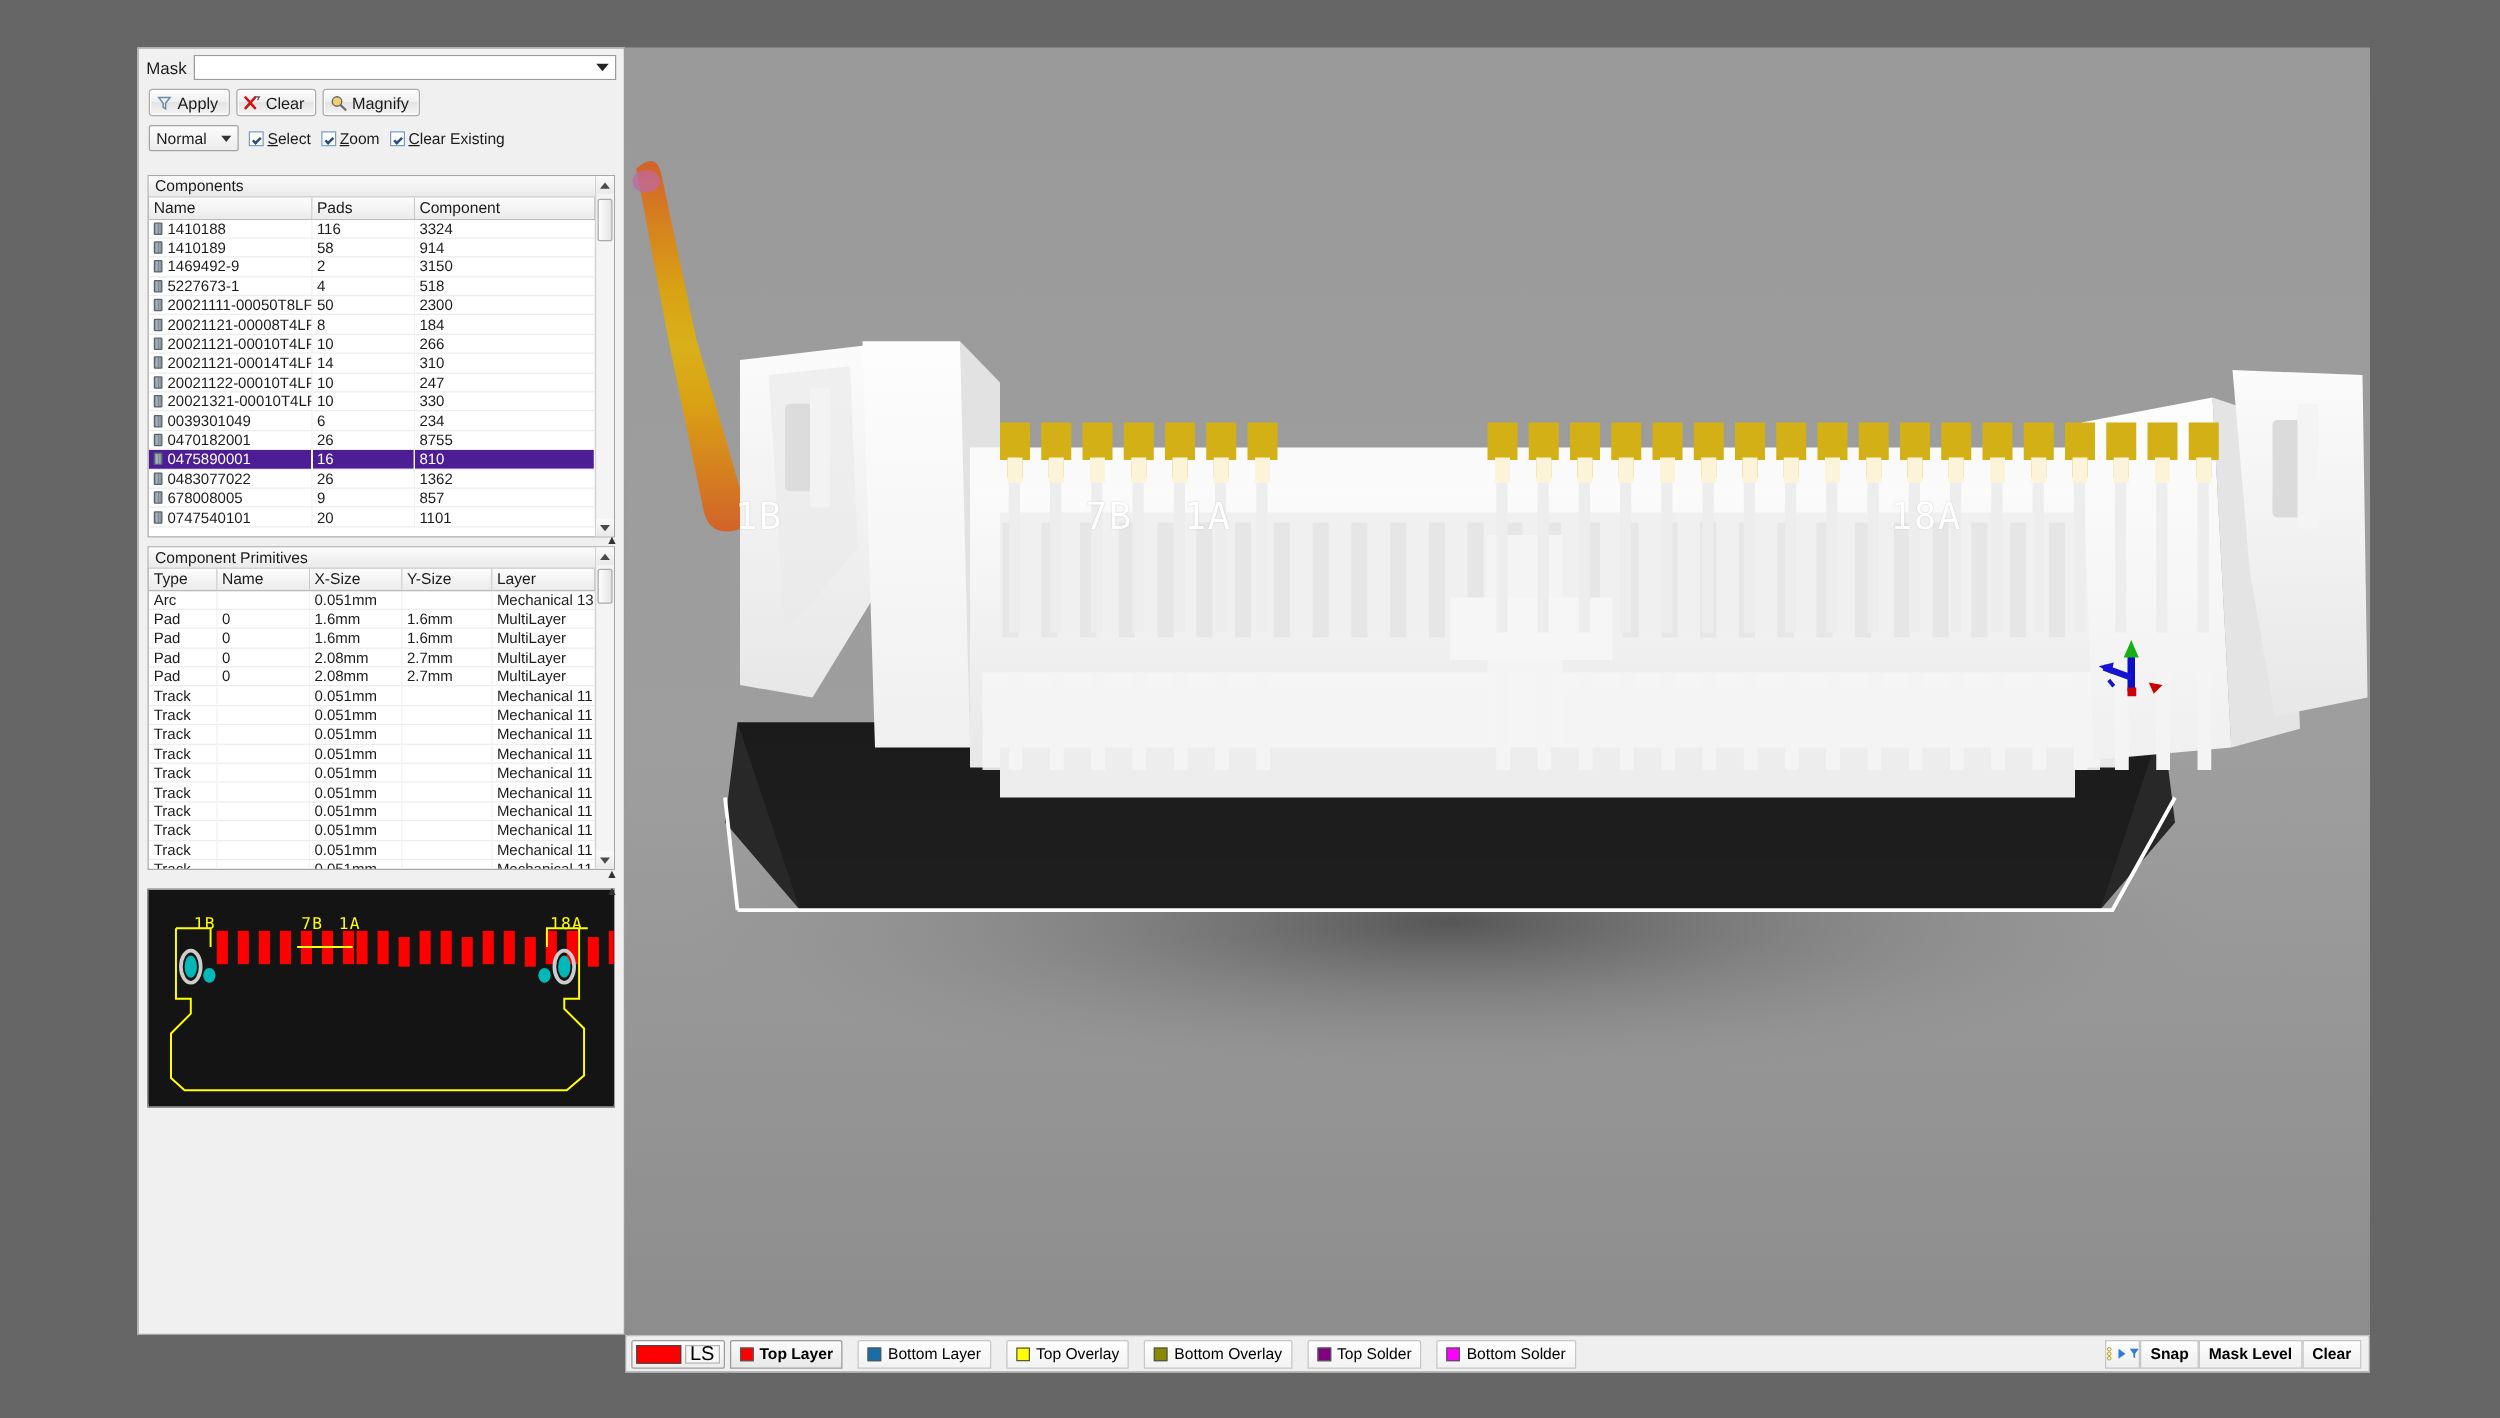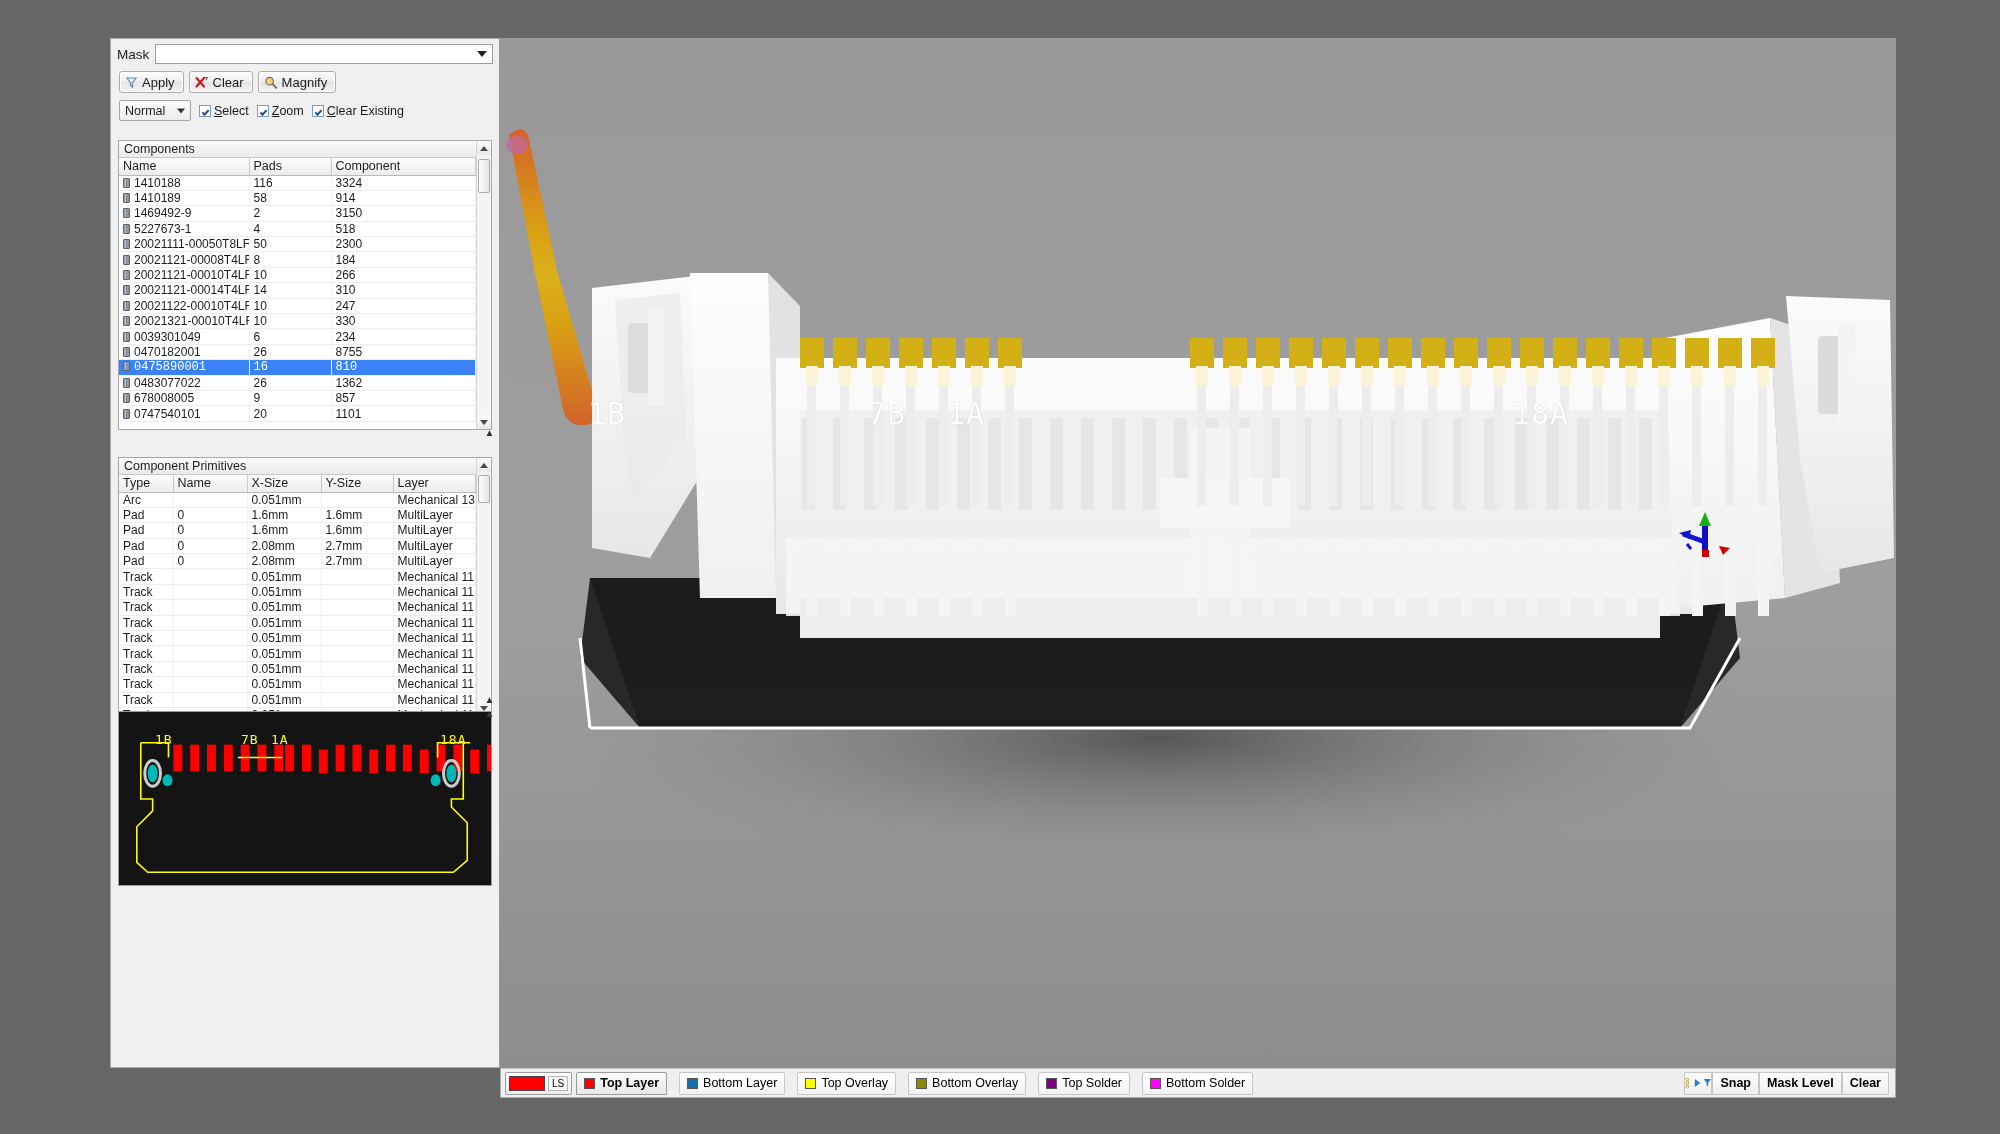--- a/index.html
+++ b/index.html
@@ -85,21 +85,21 @@
   table.g { border-collapse:collapse; width:100%; table-layout:fixed; font-size:12px; }
   table.g th {
     text-align:left; font-weight:normal; height:17px; padding:0 0 0 4px; font-size:12.5px;
     background:linear-gradient(180deg,#fdfdfd,#ebebeb);
     border-right:1px solid #c9c9c9; border-bottom:1px solid #b9b9b9; position:relative;
   }
   table.g td {
     height:15.4px; padding:0 0 0 4px; border-bottom:1px solid #ededed;
     border-right:1px solid #f2f2f2; white-space:nowrap; overflow:hidden;
   }
-  tr.sel td { background:#3b82f6; color:#fff;font-family:Liberation Mono, monospace; }
+  tr.sel td { background:#4c1d95; color:#fff; }
   tr.sel td:first-child { position:relative; }
   .ic {
     display:inline-block; width:7px; height:10px; margin-right:4px; vertical-align:-1px;
     background:linear-gradient(90deg,#7d8894 0%,#b9c3cc 30%,#6f7a86 55%,#aab4be 80%,#69737e 100%);
     border:1px solid #5b646d; border-radius:1px;
   }
 
   
   .vsb {
     position:absolute; top:0; right:0; width:15px; bottom:0;
@@ -156,21 +156,21 @@
     border-radius:2px 2px 0 0; font-size:12.5px; white-space:nowrap;
   }
   .ltab.active { background:linear-gradient(180deg,#fbfbfb,#e8e8e8); border-color:#9a9a9a; font-weight:bold; }
   .sw { width:11px; height:11px; border:1px solid #555; display:inline-block; }
   .ls-btn {
     height:23px; display:flex; align-items:center; gap:3px; padding:0 3px;
     background:linear-gradient(180deg,#fdfdfd,#ededed); border:1px solid #9d9d9d; border-radius:2px;
     margin-right:3px;
   }
   .ls-swatch { width:36px; height:15px; border:1px solid #444; }
-  .ls-text { font-size:10px; border:1px solid #b5b5b5; background:#f7f7f7; padding:0 3px; height:15px; line-height:14px; }
+  .ls-text { font-size:16px; border:1px solid #b5b5b5; background:#f7f7f7; padding:0 3px; height:15px; line-height:14px; }
   #status-right { margin-left:auto; display:flex; align-items:center; height:100%; padding-right:6px; gap:0; }
   .sbtn {
     height:23px; line-height:21px; padding:0 7px; font-size:12.5px;
     background:linear-gradient(180deg,#fdfdfd,#efefef); border:1px solid #c7c7c7;font-weight:bold;
   }
   .glyphbtn {
     height:23px; width:28px; background:linear-gradient(180deg,#fdfdfd,#efefef);
     border:1px solid #c7c7c7; display:flex; align-items:center; justify-content:center; gap:1px;
   }
 </style>
@@ -566,21 +566,21 @@
           <span class="tri-u"></span>
         </div>
       <div class="thumb" style="top:18px; height:34px;"></div>
       <div class="arrow-btn down">
           <span class="tri-d"></span>
         </div>
     </div>
   </div>
   <div class="splitgrip" style="top:387px;">▲</div>
 
-  <div class="grid-box" style="top:418px; height:259px;">
+  <div class="grid-box" style="top:398px; height:259px;">
     <div class="grid-title">Component Primitives</div>
     <div style="position:absolute; left:0; top:17px; right:15px; bottom:0; overflow:hidden;">
       <table class="g">
         <colgroup>
             <col style="width:54px">
             <col style="width:74px">
             <col style="width:74px">
             <col style="width:72px">
             <col>
           </colgroup>

